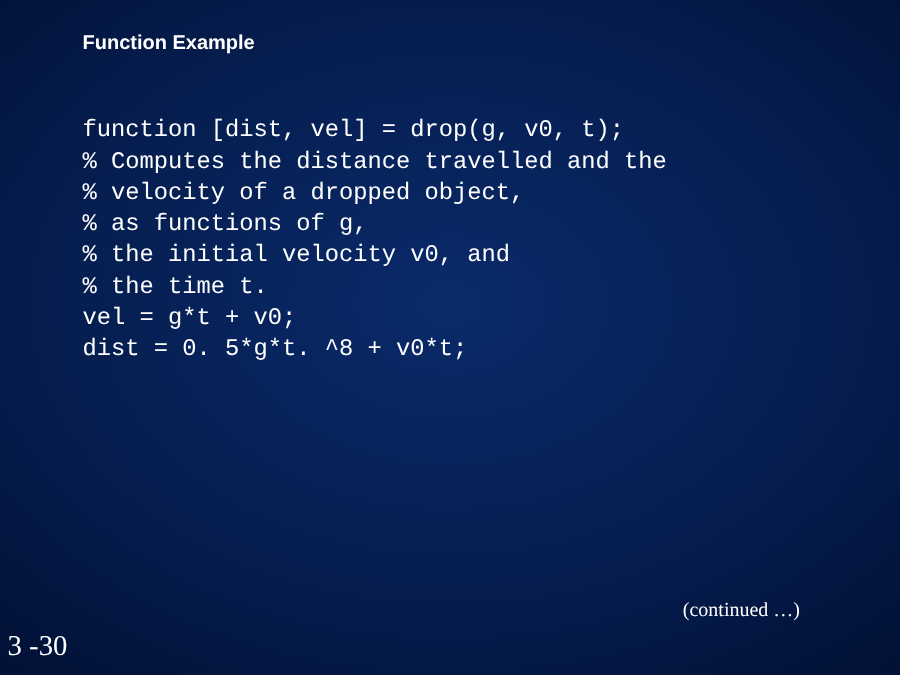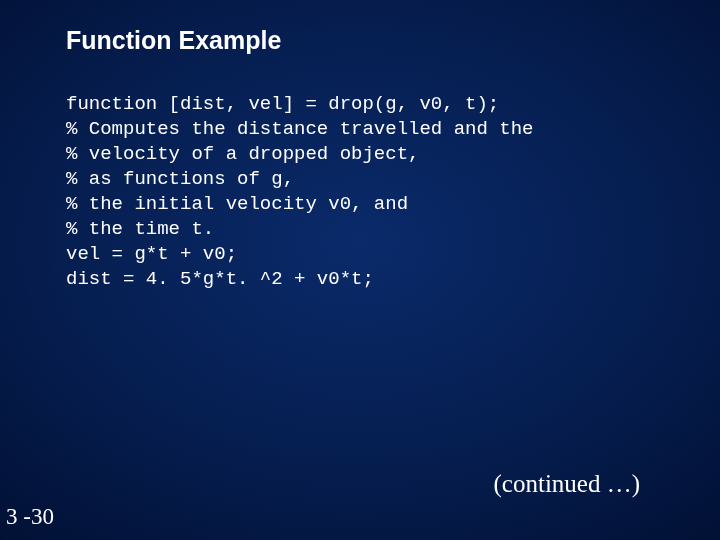--- a/index.html
+++ b/index.html
@@ -12,40 +12,40 @@
   body {
     background: radial-gradient(ellipse 700px 500px at 50% 45%, #0a2a6a 0%, #061f52 40%, #021238 75%, #000814 100%);
     font-family: Arial, Helvetica, sans-serif;
     color: #ffffff;
     position: relative;
   }
   .title {
     position: absolute;
     top: 26px;
     left: 66px;
-    font-size: 25px;
+    font-size: 16px;
     font-weight: bold;
     color: #ffffff;
   }
   .code-block {
     position: absolute;
     top: 92px;
     left: 66px;
     font-family: "Courier New", Courier, monospace;
     font-size: 19px;
     line-height: 25px;
     white-space: pre;
     color: #ffffff;
   }
   .continued {
     position: absolute;
     bottom: 42px;
     right: 80px;
     font-family: "Times New Roman", Times, serif;
-    font-size: 25px;
+    font-size: 16px;
     color: #ffffff;
   }
   .page-num {
     position: absolute;
     bottom: 10px;
     left: 6px;
     font-family: "Times New Roman", Times, serif;
     font-size: 23px;
     color: #ffffff;
   }
@@ -55,17 +55,17 @@
 
 <div class="title">Function Example</div>
 
 <div class="code-block">function [dist, vel] = drop(g, v0, t);
 % Computes the distance travelled and the
 % velocity of a dropped object,
 % as functions of g,
 % the initial velocity v0, and
 % the time t.
 vel = g*t + v0;
-dist = 4. 5*g*t. ^2 + v0*t;</div>
+dist = 0. 5*g*t. ^8 + v0*t;</div>
 
 <div class="continued">(continued …)</div>
 
 <div class="page-num">3 -30</div>
 
 </body></html>

